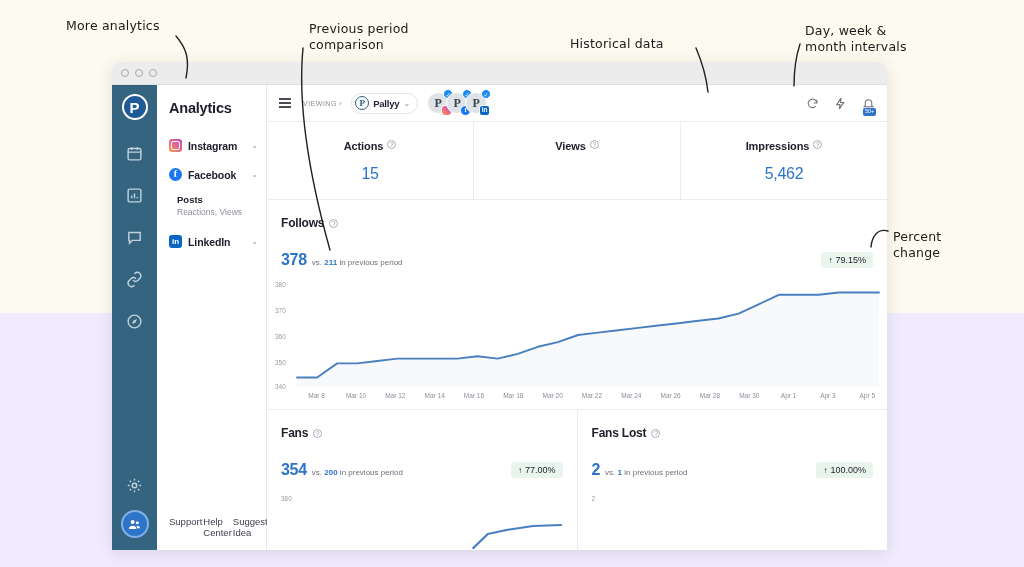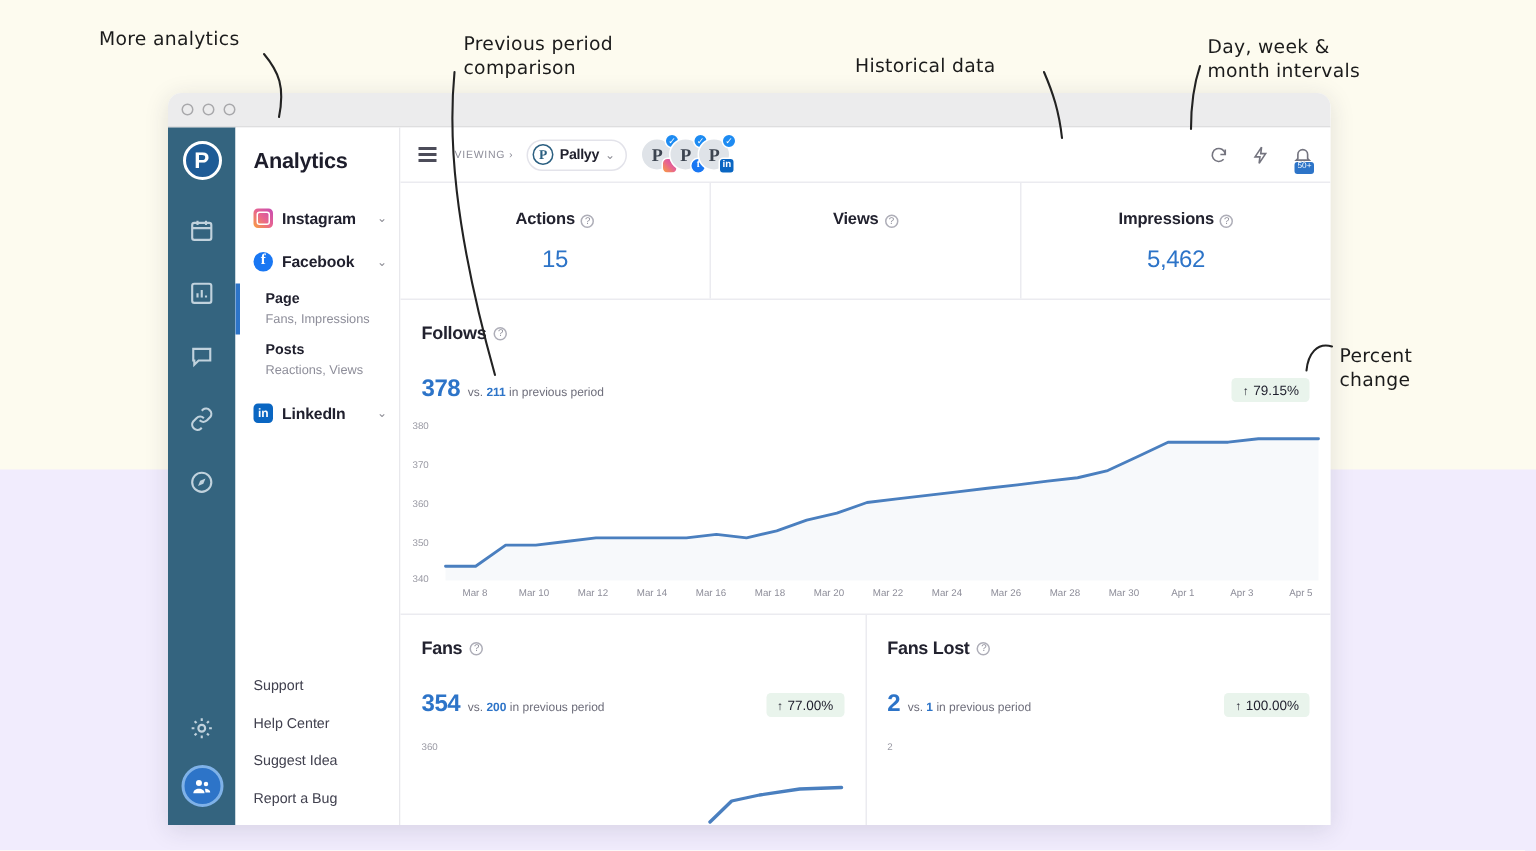--- a/index.html
+++ b/index.html
@@ -102,21 +102,21 @@
   .ico-fb { background: #1977f3; border-radius: 50%; color: #fff; font-size: 10px; font-weight: bold; font-family: "Liberation Serif", serif; line-height: 1; padding-bottom:1px; }
   .ico-li { background: #0a66c2; color: #fff; font-size: 8px; font-weight: bold; line-height: 1; }
   .chev { font-size: 8px; color: #909098; }
   .subitem { padding: 5px 8px 6px 20px; position: relative; }
   .subitem.active::before {
     content: ""; position: absolute; left: 0; top: 0; bottom: 0; width: 3px; background: #2d74c8;
   }
   .sub-title { font-size: 9.5px; font-weight: bold; color: #20202e; }
   .sub-sub { font-size: 8.5px; color: #8d8d99; margin-top: 2px; }
   .sidenav-spacer { flex: 1; }
-  .sidenav-foot { padding: 0 0 12px 12px; display: flex; flex-direction: column; gap: 14px; }
+  .sidenav-foot { padding: 0 0 12px 12px; display: flex; gap: 1px; }
   .foot-link { font-size: 9.5px; color: #41414f; }
 
   
   .main { flex: 1; display: flex; flex-direction: column; background: #fff; min-width: 0; }
 
   .toolbar {
     height: 37px; border-bottom: 1px solid #ebebf0;
     display: flex; align-items: center; padding: 0 9px; gap: 9px;
   }
   .hamb { display: flex; flex-direction: column; gap: 2.5px; padding: 3px; }
@@ -175,21 +175,21 @@
 
   
   .kpis { display: flex; border-bottom: 1px solid #ebebf0; }
   .kpi {
     flex: 1; text-align: center; padding: 14px 0 16px;
     border-right: 1px solid #ebebf0;
   }
   .kpi:last-child { border-right: 0; }
   .kpi-label {
     font-size: 11px; font-weight: bold; color: #22222f;
-    display: inline-flex; align-items: flex-end; gap: 4px; letter-spacing: -.1px;
+    display: inline-flex; align-items: flex-start; gap: 4px; letter-spacing: -.1px;
   }
   .qmark {
     width: 9px; height: 9px; border-radius: 50%;
     border: 1px solid #aeaeb8; color: #8d8d99;
     font-size: 6.5px; font-weight: normal;
     display: inline-flex; align-items: center; justify-content: center;
   }
   .kpi-value { font-size: 16px; font-weight: normal; color: #2d74c8; margin-top: 11px; letter-spacing: -.3px; }
 
   
@@ -325,24 +325,20 @@
         <span class="label">Instagram</span>
         <span class="chev">⌄</span>
       </div>
 
       <div class="nav-row">
         <span class="nav-ico ico-fb">f</span>
         <span class="label">Facebook</span>
         <span class="chev">⌄</span>
       </div>
 
-      <div class="subitem active">
-        <div class="sub-title">Page</div>
-        <div class="sub-sub">Fans, Impressions</div>
-      </div>
       <div class="subitem">
         <div class="sub-title">Posts</div>
         <div class="sub-sub">Reactions, Views</div>
       </div>
 
       <div class="nav-row" style="margin-top:4px">
         <span class="nav-ico ico-li">in</span>
         <span class="label">LinkedIn</span>
         <span class="chev">⌄</span>
       </div>

